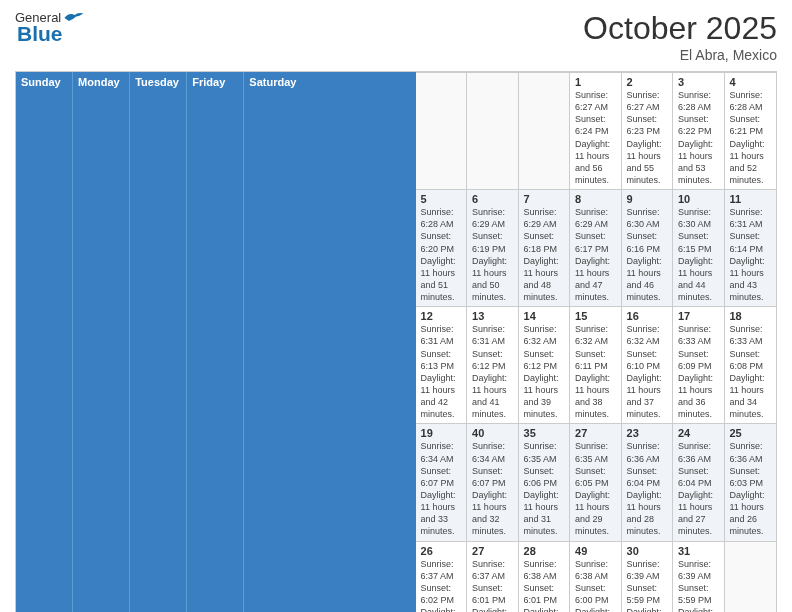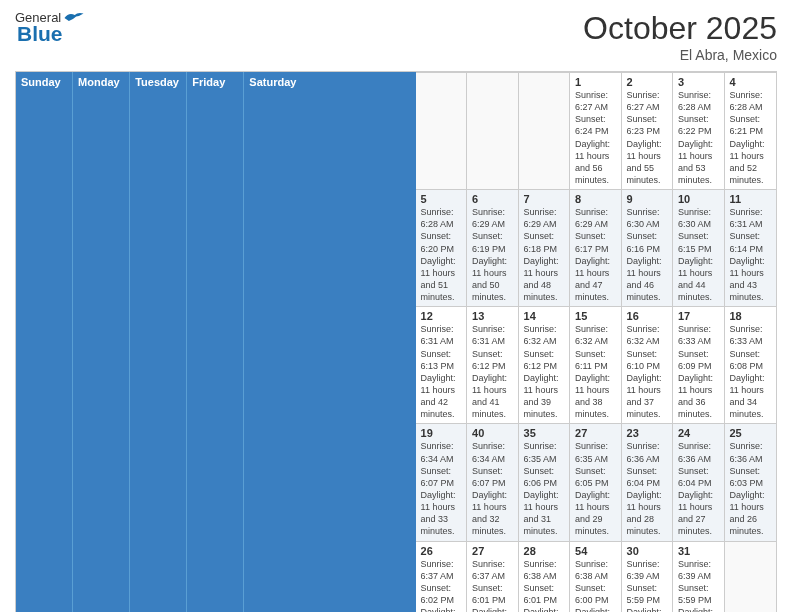--- a/index.html
+++ b/index.html
@@ -310,21 +310,21 @@
 Sunset: 6:01 PM
 Daylight: 11 hours and 24 minutes.</div>
           </div>
           <div class="cal-cell">
             <div class="day-num">28</div>
             <div class="cell-text" style="white-space: pre-line;">Sunrise: 6:38 AM
 Sunset: 6:01 PM
 Daylight: 11 hours and 22 minutes.</div>
           </div>
           <div class="cal-cell">
-            <div class="day-num">54</div>
+            <div class="day-num">49</div>
             <div class="cell-text" style="white-space: pre-line;">Sunrise: 6:38 AM
 Sunset: 6:00 PM
 Daylight: 11 hours and 21 minutes.</div>
           </div>
           <div class="cal-cell">
             <div class="day-num">30</div>
             <div class="cell-text" style="white-space: pre-line;">Sunrise: 6:39 AM
 Sunset: 5:59 PM
 Daylight: 11 hours and 20 minutes.</div>
           </div>

